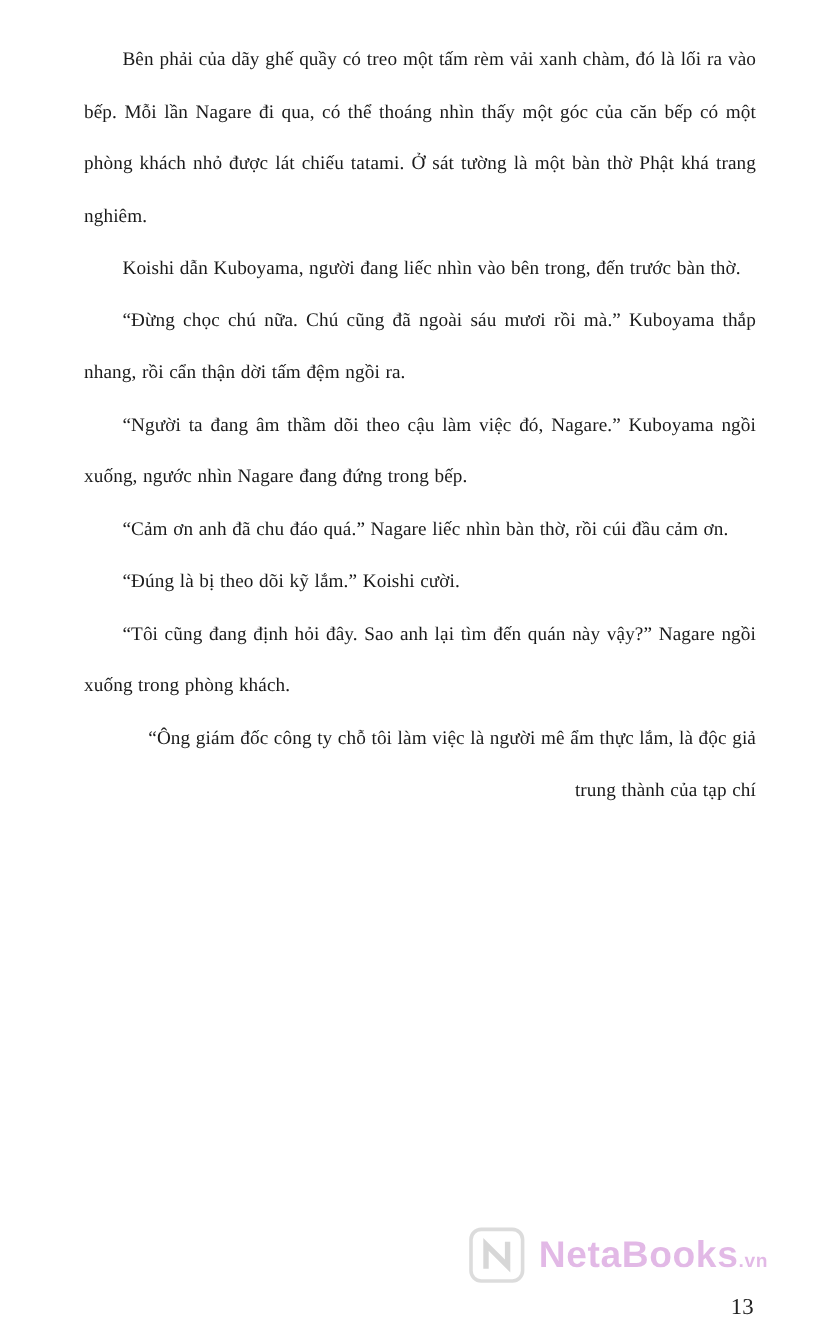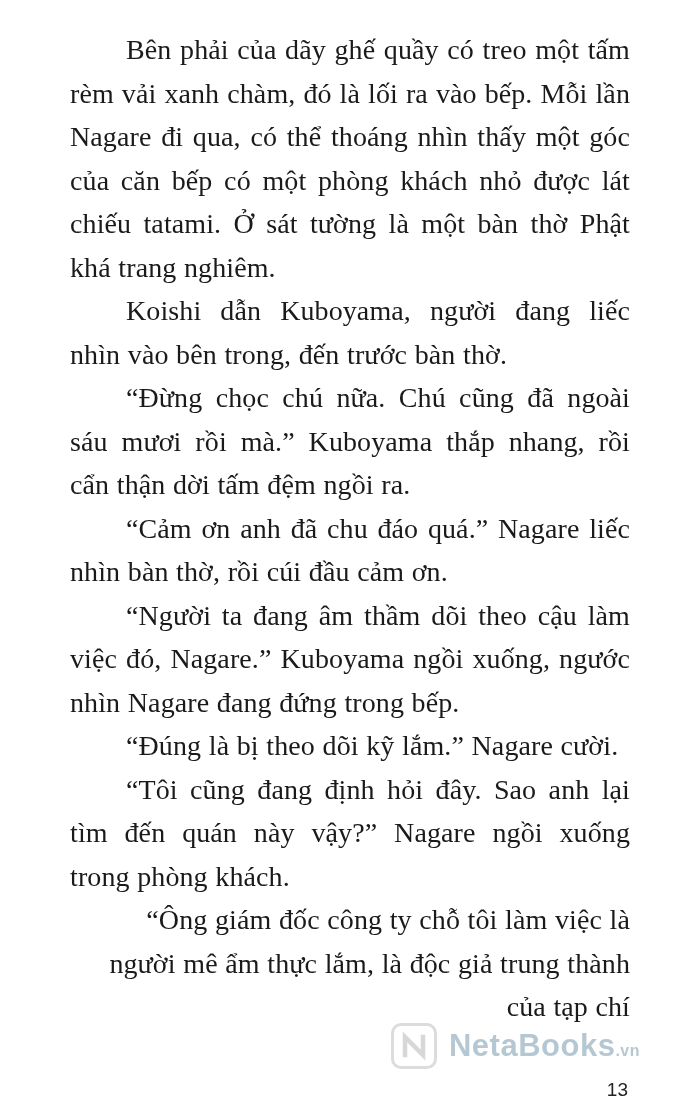--- a/index.html
+++ b/index.html
@@ -18,21 +18,21 @@
   .page {
     position: absolute;
     left: 0;
     top: 0;
     width: 700px;
     height: 1119px;
     box-sizing: border-box;
     padding: 28px 70px 0 70px;
   }
   .body-text {
-    font-size: 28px;
+    font-size: 16px;
     line-height: 43.5px;
     text-align: justify;
     text-justify: inter-word;
     letter-spacing: 0.1px;
     word-spacing: 0.5px;
   }
   .body-text p {
     margin: 0;
     text-indent: 2.0em;
   }
@@ -65,49 +65,49 @@
   }
   .wm-logo svg {
     position: absolute;
     left: 0;
     top: 0;
   }
   .wm-text {
     font-family: "Liberation Sans", sans-serif;
     font-size: 31px;
     font-weight: bold;
-    color: #0c4a6e;
+    color: #a21caf;
     letter-spacing: 0.5px;
     white-space: nowrap;
   }
   .wm-text .tld {
     font-size: 16px;
     font-weight: bold;
     vertical-align: baseline;
   }
   .page-number {
     position: absolute;
     right: 72px;
     bottom: 18px;
-    font-family: Liberation Sans, sans-serif;
+    font-family: Liberation Serif, serif;
     font-size: 19px;
     color: #222222;
   }
 </style>
 </head>
 <body>
 
 <div class="page">
   <div class="body-text">
     <p>Bên phải của dãy ghế quầy có treo một tấm rèm vải xanh chàm, đó là lối ra vào bếp. Mỗi lần Nagare đi qua, có thể thoáng nhìn thấy một góc của căn bếp có một phòng khách nhỏ được lát chiếu tatami. Ở sát tường là một bàn thờ Phật khá trang nghiêm.</p>
     <p>Koishi dẫn Kuboyama, người đang liếc nhìn vào bên trong, đến trước bàn thờ.</p>
     <p>“Đừng chọc chú nữa. Chú cũng đã ngoài sáu mươi rồi mà.” Kuboyama thắp nhang, rồi cẩn thận dời tấm đệm ngồi ra.</p>
+    <p>“Người ta đang âm thầm dõi theo cậu làm việc đó, Nagare.” Kuboyama ngồi xuống, ngước nhìn Nagare đang đứng trong bếp.</p>
     <p>“Cảm ơn anh đã chu đáo quá.” Nagare liếc nhìn bàn thờ, rồi cúi đầu cảm ơn.</p>
-    <p>“Người ta đang âm thầm dõi theo cậu làm việc đó, Nagare.” Kuboyama ngồi xuống, ngước nhìn Nagare đang đứng trong bếp.</p>
-    <p>“Đúng là bị theo dõi kỹ lắm.” Nagare cười.</p>
+    <p>“Đúng là bị theo dõi kỹ lắm.” Koishi cười.</p>
     <p>“Tôi cũng đang định hỏi đây. Sao anh lại tìm đến quán này vậy?” Nagare ngồi xuống trong phòng khách.</p>
     <p class="last-loose">“Ông giám đốc công ty chỗ tôi làm việc là người mê ẩm thực lắm, là độc giả trung thành của tạp chí</p>
   </div>
 </div>
 
 <div class="footer">
   <div class="watermark">
     <div class="wm-logo">
       <svg width="40" height="40" viewBox="0 0 40 40" aria-hidden="true">
         <path d="M11 29 L11 11 L29 29 L29 11" fill="none" stroke="#7d7d7d" stroke-width="4.5" stroke-linecap="square"></path>

